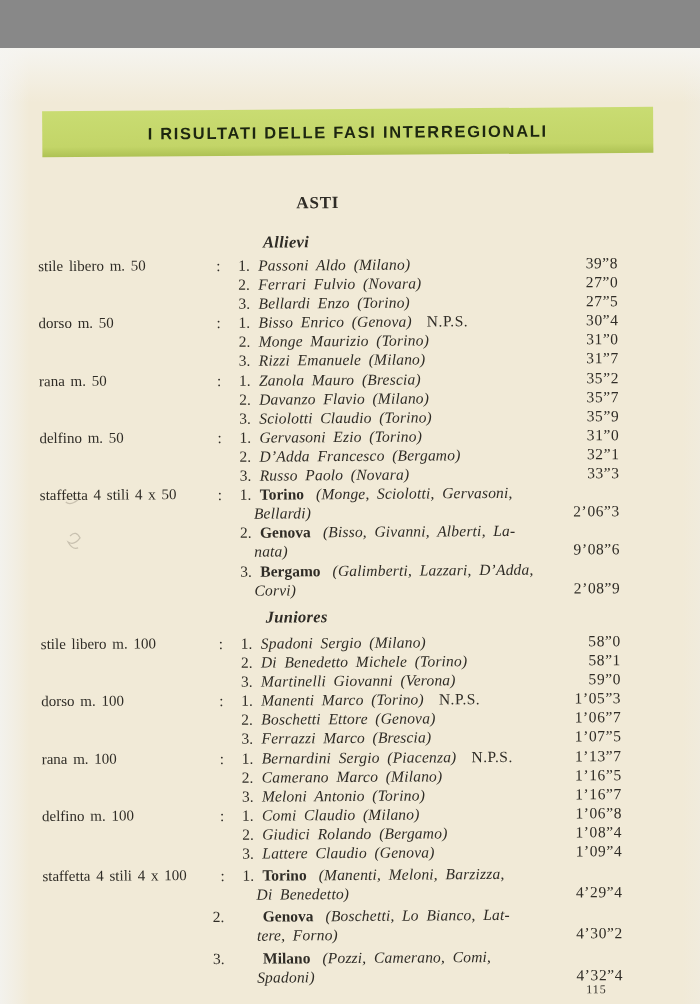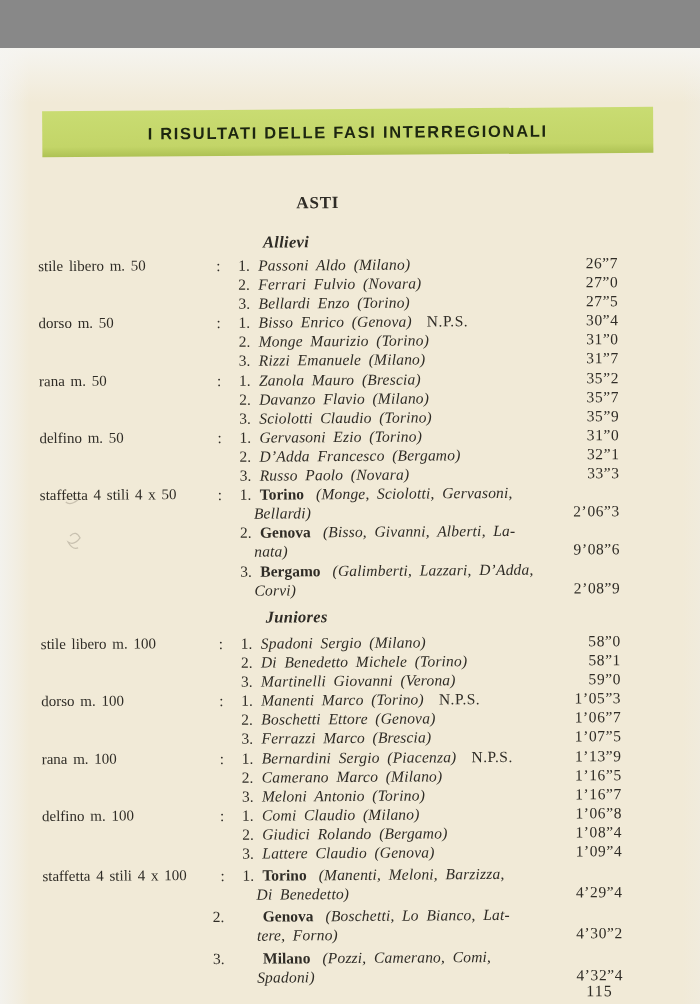--- a/index.html
+++ b/index.html
@@ -40,21 +40,21 @@
   .tm{margin-left:auto;flex:none;letter-spacing:.6px;}
   .relay .body{flex:none;max-width:335px;}
   .r1{white-space:nowrap;}
   .team{margin-right:12px;font-weight:bold;}
   .ros{font-style:italic;letter-spacing:.2px;}
   .r2{display:block;margin-left:-6px;}
   .relay .tm{align-self:flex-end;text-align:center;}
   #sec-1 .relay{margin-top:3px;}
   .shift .num{margin-left:-30px;}
   .shift .body{margin-left:30px;}
-  .page-number{position:absolute;left:583px;top:936px;font-size:16px;letter-spacing:1px;}
+  .page-number{position:absolute;left:583px;top:936px;font-size:12px;letter-spacing:1px;}
   .bottom-bar{
     position:absolute;left:0;bottom:0;width:100%;height:8px;
     background:linear-gradient(90deg,#26241f 0,#3a3833 28%,#2a2823 55%,#34322c 80%,#15140f 100%);
   }
   .pencil-marks{position:absolute;left:58px;top:442px;opacity:.3;}
 </style>
 </head>
 <body>
 
 <div class="stage">
@@ -64,21 +64,21 @@
     </div>
     <div class="page-title">ASTI</div>
 
     <div class="section" id="sec-0">
         <div class="sec-heading">Allievi</div>
         <div class="line">
           <span class="lab">stile libero m. 50</span>
           <span class="col">:</span>
           <span class="num">1.</span>
           <span class="nm">Passoni Aldo (Milano)</span>
-          <span class="tm">26”7</span>
+          <span class="tm">39”8</span>
         </div>
         <div class="line">
           <span class="lab"></span>
           <span class="col"></span>
           <span class="num">2.</span>
           <span class="nm">Ferrari Fulvio (Novara)</span>
           <span class="tm">27”0</span>
         </div>
         <div class="line">
           <span class="lab"></span>
@@ -217,21 +217,21 @@
           <span class="num">3.</span>
           <span class="nm">Ferrazzi Marco (Brescia)</span>
           <span class="tm">1’07”5</span>
         </div>
         <div class="line">
           <span class="lab">rana m. 100</span>
           <span class="col">:</span>
           <span class="num">1.</span>
           <span class="nm">Bernardini Sergio (Piacenza)</span>
           <span class="note">N.P.S.</span>
-          <span class="tm">1’13”9</span>
+          <span class="tm">1’13”7</span>
         </div>
         <div class="line">
           <span class="lab"></span>
           <span class="col"></span>
           <span class="num">2.</span>
           <span class="nm">Camerano Marco (Milano)</span>
           <span class="tm">1’16”5</span>
         </div>
         <div class="line">
           <span class="lab"></span>

